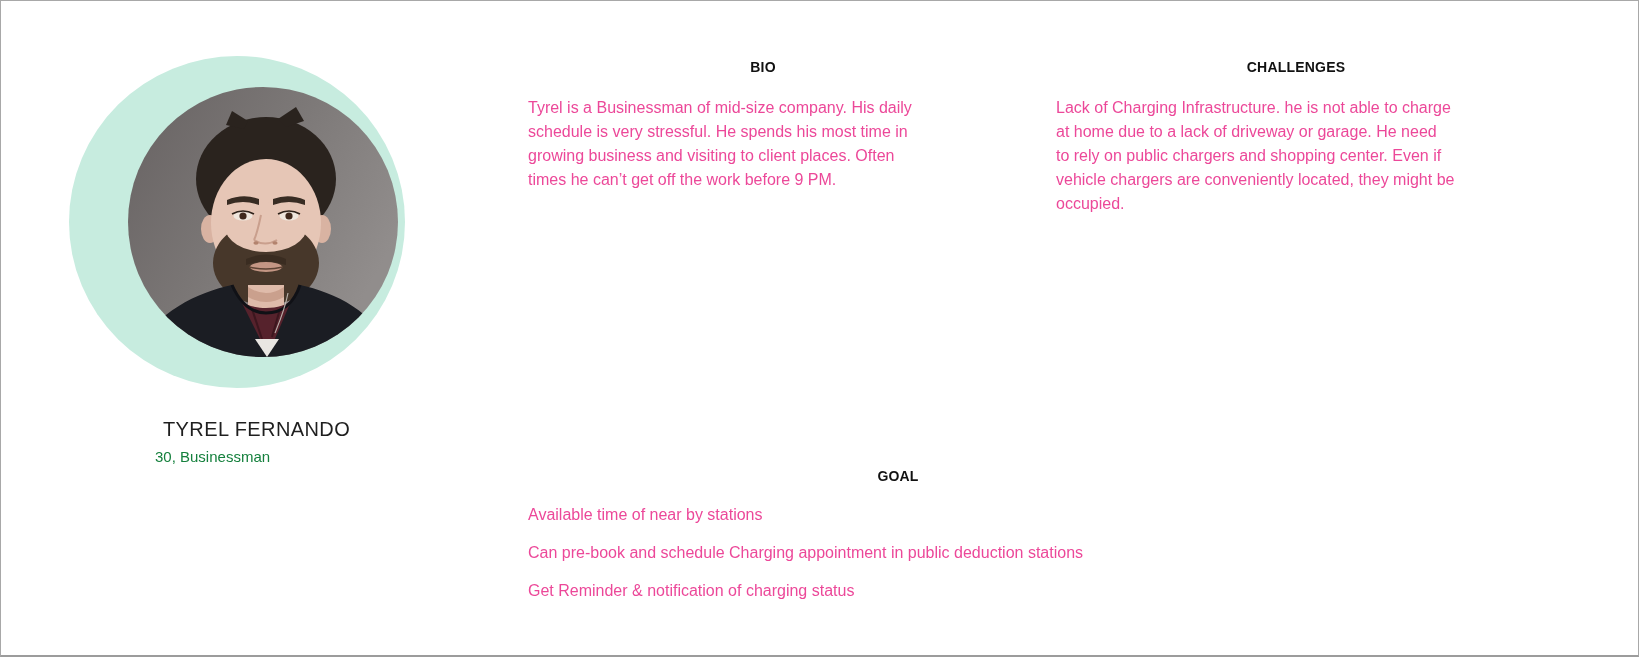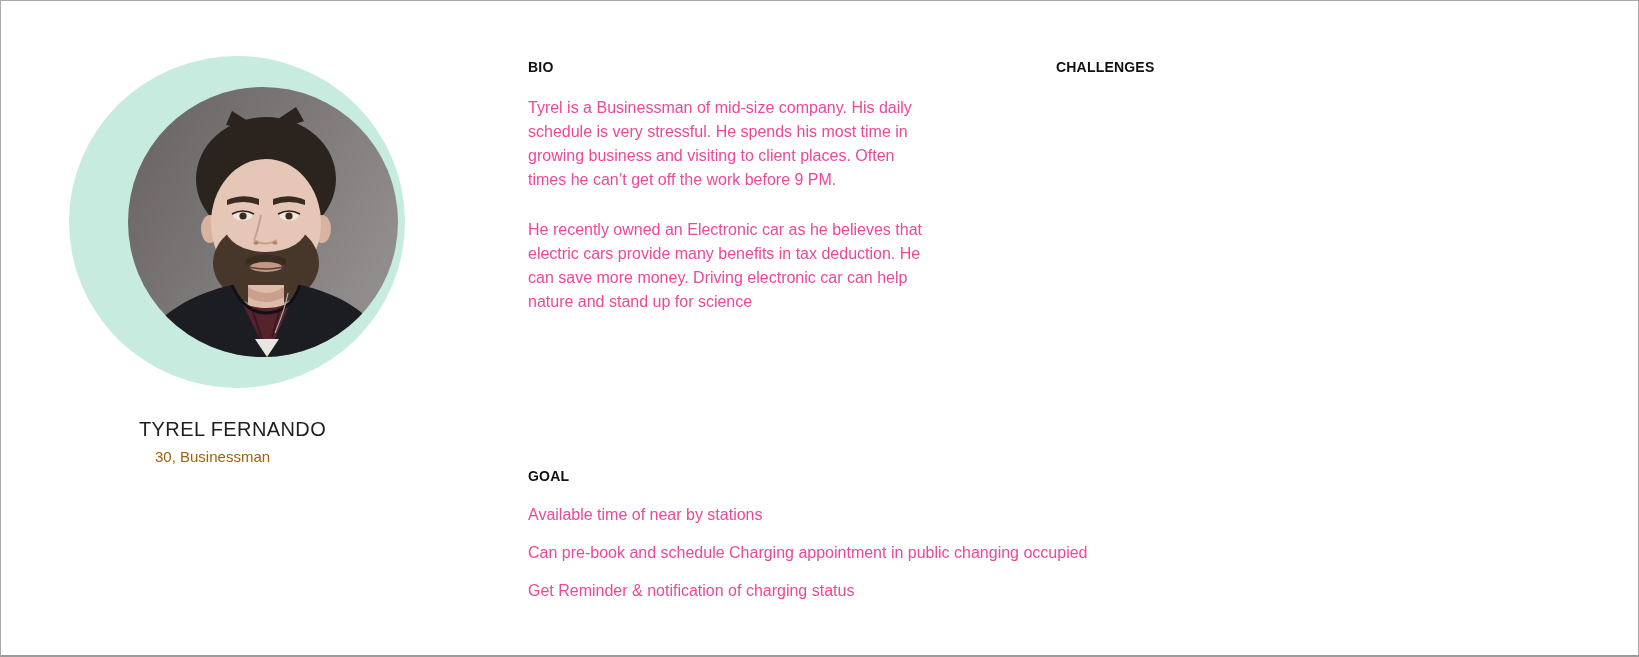--- a/index.html
+++ b/index.html
@@ -27,44 +27,45 @@
     position: absolute;
     left: 127px; top: 86px;
     width: 270px; height: 270px;
     border-radius: 50%;
     overflow: hidden;
   }
   .photo svg { display: block; }
 
   .name {
     position: absolute;
-    left: 138px; top: 417px;
+    left: 162px; top: 417px;
     font-size: 20px;
     letter-spacing: 0.4px;
     color: #1f1f1f;
     white-space: nowrap;
     text-align: center;
   }
   .subtitle {
     position: absolute;
     left: 154px; top: 447px;
     font-size: 15px;
-    color: #a16207;
+    color: #15803d;
     white-space: nowrap;
   }
 
   
   section { position: absolute; }
   section h2 {
     margin: 0 0 21px 0;
     font-size: 14px;
     line-height: 16px;
     font-weight: bold;
     letter-spacing: 0.2px;
     color: #111111;
+    text-align: center;
   }
   section p {
     margin: 0 0 26px 0;
     font-size: 16px;
     line-height: 24px;
     color: #ec4899;
     white-space: pre-line;
   }
   .bio        { left: 527px;  top: 58px; width: 470px; }
   .challenges { left: 1055px; top: 58px; width: 480px; }
@@ -146,30 +147,31 @@
 
   <div class="name">TYREL FERNANDO</div>
   <div class="subtitle">30, Businessman</div>
 
   <section class="bio">
     <h2>BIO</h2>
     <p>Tyrel is a Businessman of mid-size company. His daily
 schedule is very stressful. He spends his most time in
 growing business and visiting to client places. Often
 times he can’t get off the work before 9 PM.</p>
-    <p>He recently owned an Electronic car as he believes that
-electric cars provide many benefits in tax deduction. He
-can save more money. Driving electronic car can help
-nature and stand up for science</p>
   </section>
 
   <section class="challenges">
     <h2>CHALLENGES</h2>
+    <p>Lack of Charging Infrastructure. he is not able to charge
+at home due to a lack of driveway or garage. He need
+to rely on public chargers and shopping center. Even if
+vehicle chargers are conveniently located, they might be
+occupied.</p>
   </section>
 
   <section class="goal">
     <h2>GOAL</h2>
     <p>Available time of near by stations</p>
-    <p>Can pre-book and schedule Charging appointment in public changing occupied</p>
+    <p>Can pre-book and schedule Charging appointment in public deduction stations</p>
     <p>Get Reminder &amp; notification of charging status</p>
   </section>
 
 </div>
 
 </body></html>

